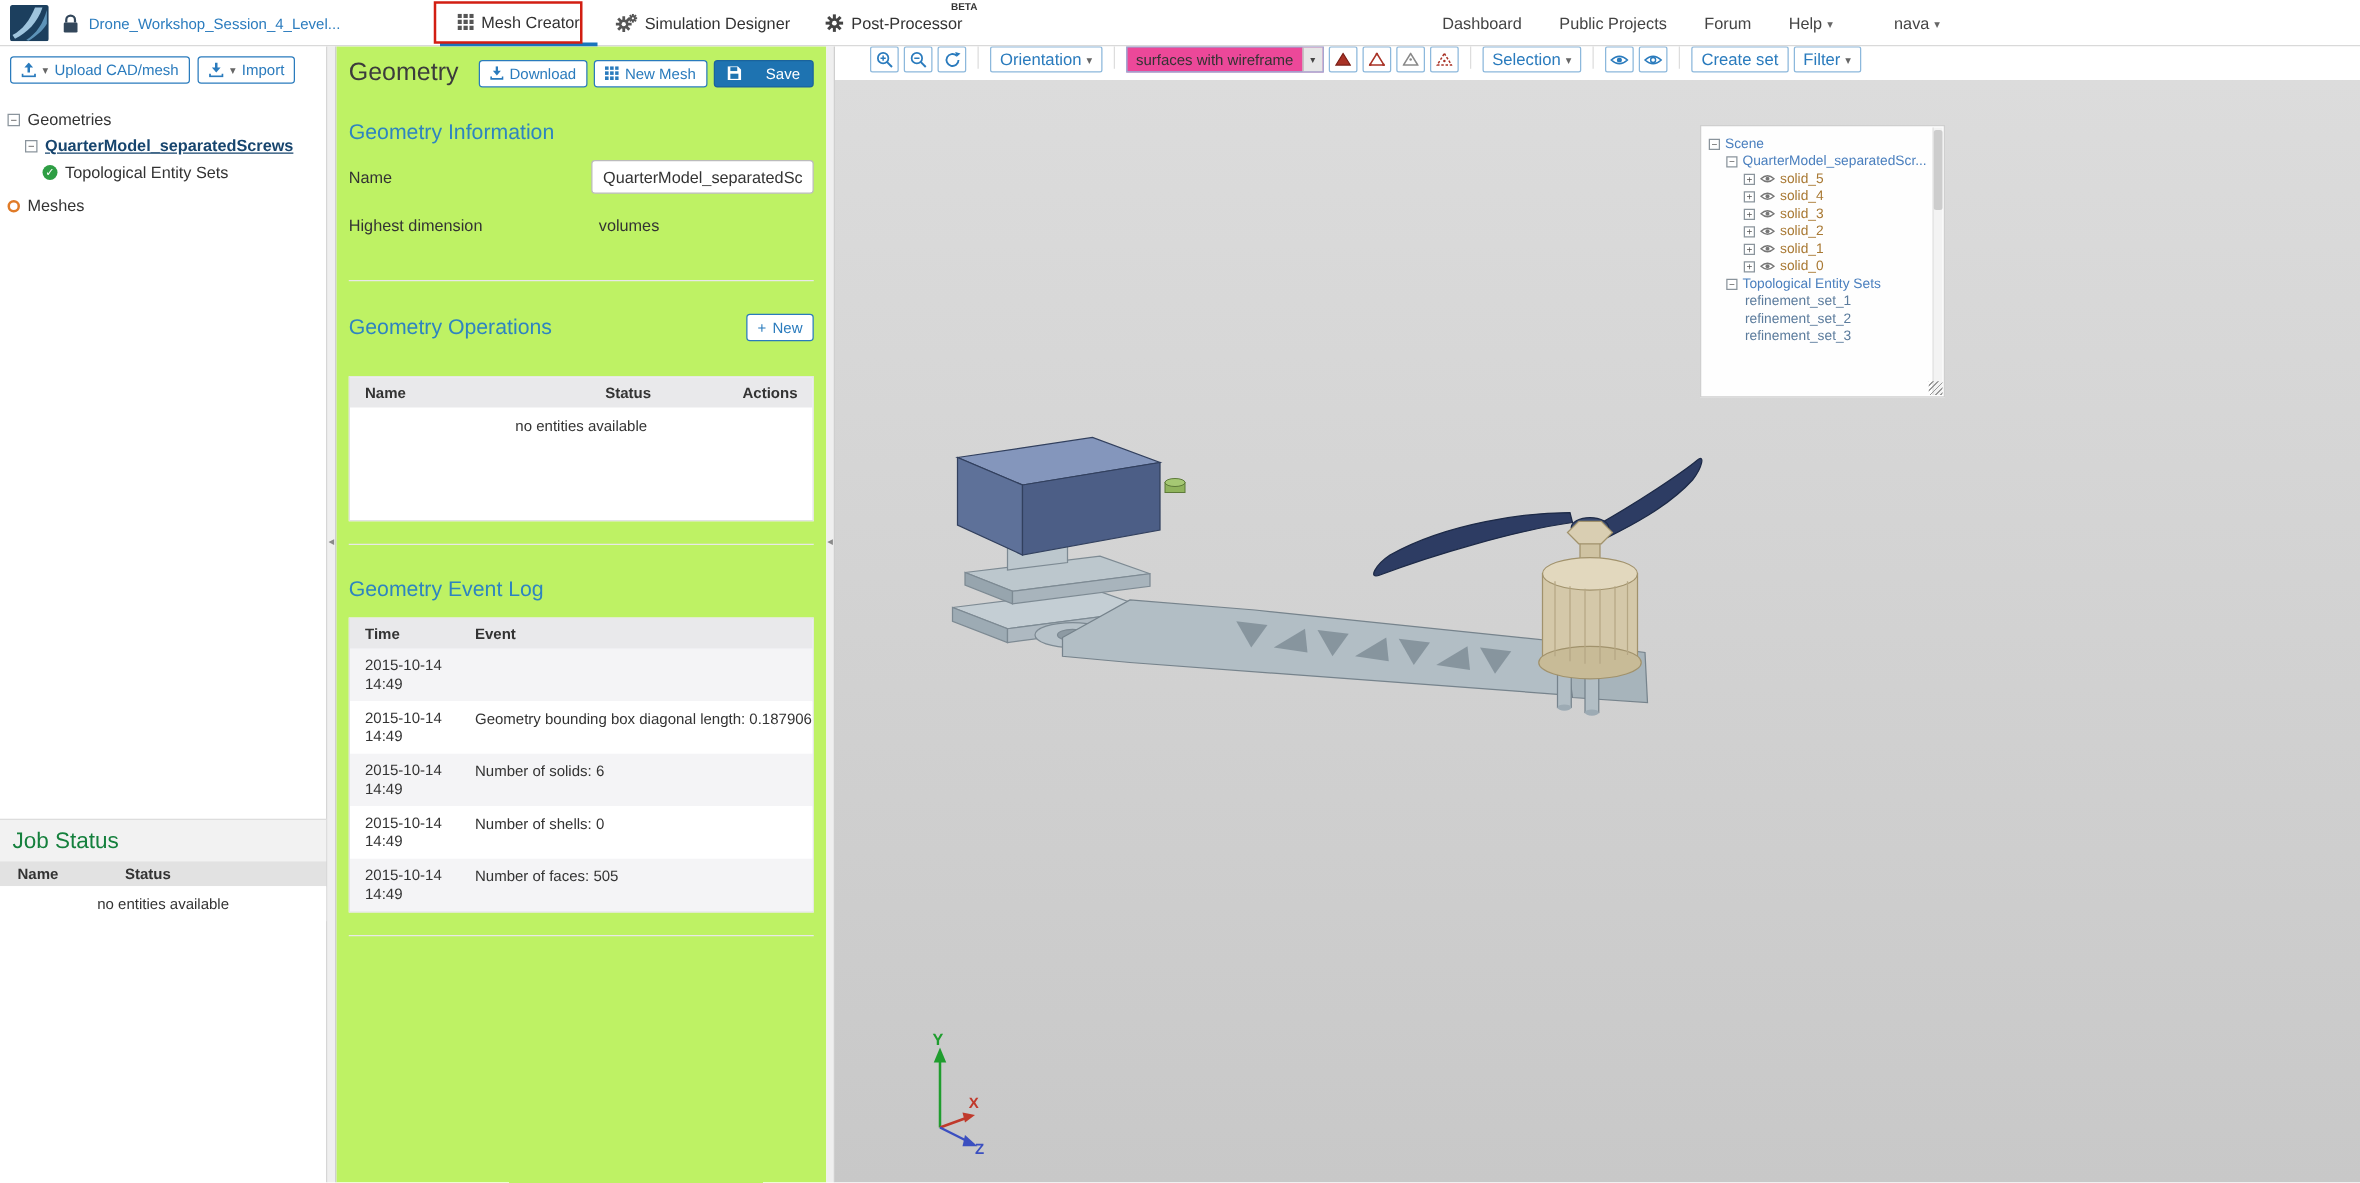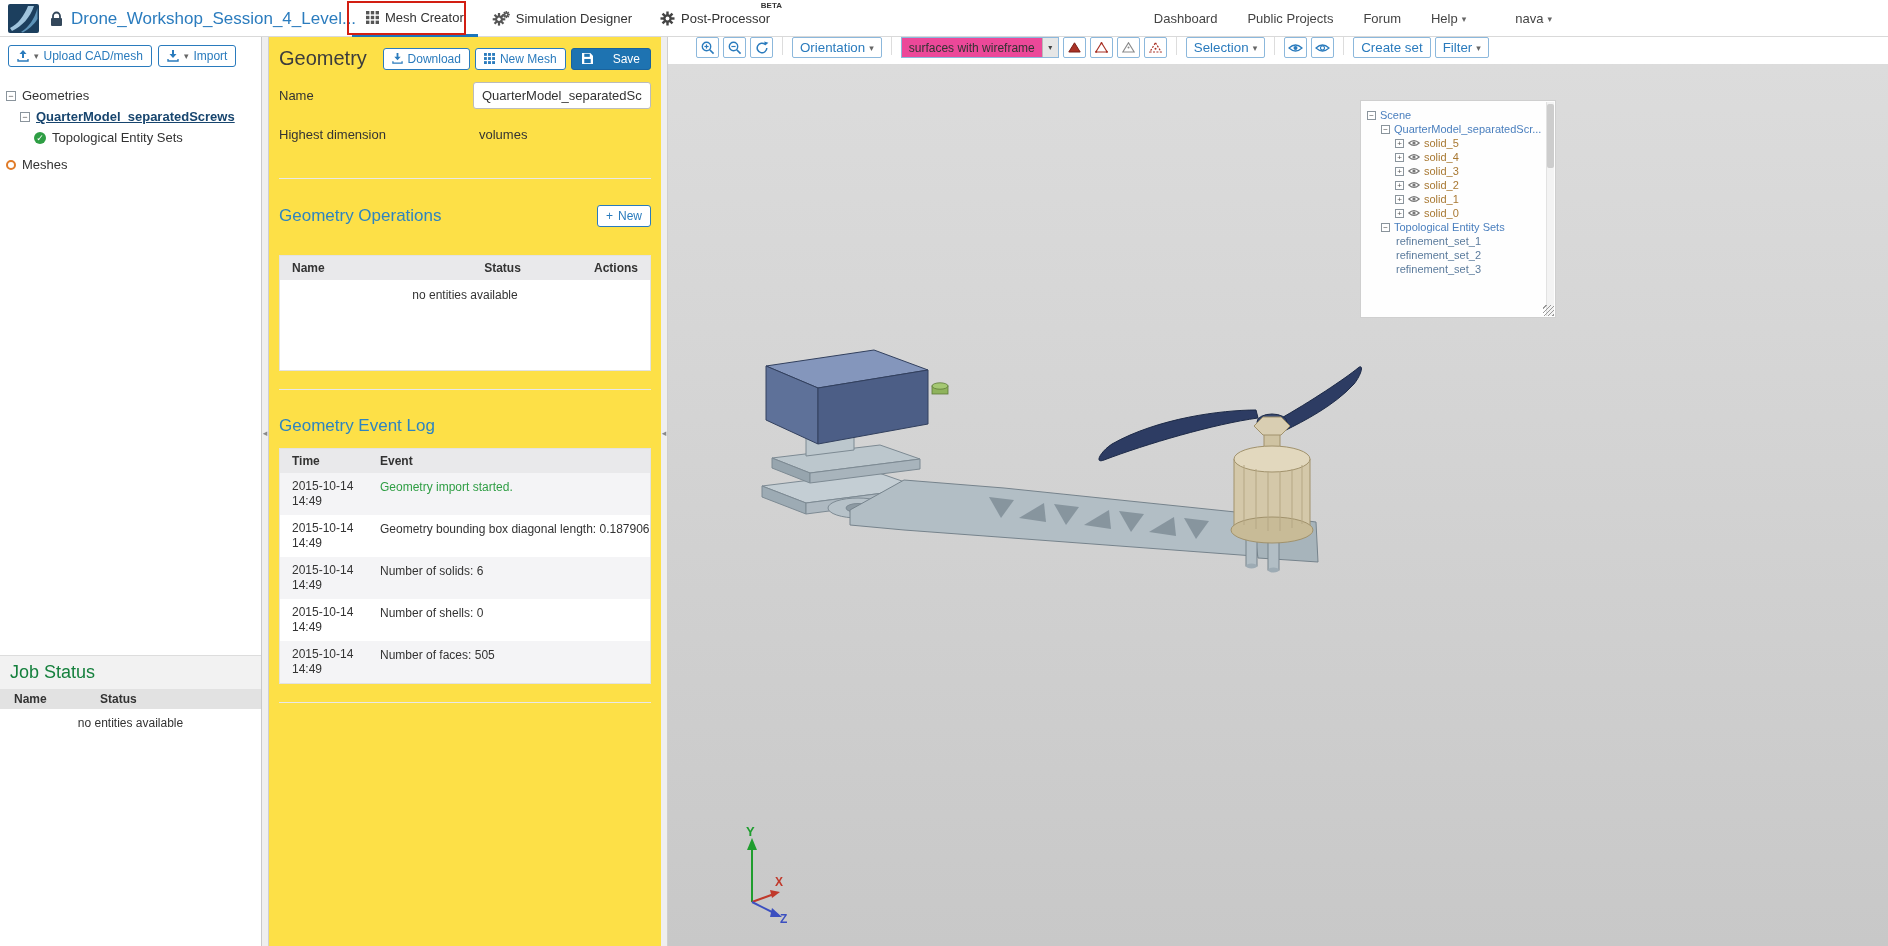--- a/index.html
+++ b/index.html
@@ -3,21 +3,21 @@
 <meta charset="utf-8">
 <style>
 *{box-sizing:border-box;margin:0;padding:0}
 html,body{width:1888px;height:946px;font-family:"Liberation Sans",sans-serif;background:#fff;overflow:hidden}
 .app{position:relative;width:1888px;height:946px}
 
 
 .topbar{position:absolute;top:0;left:0;right:0;height:37px;background:#fff;border-bottom:1px solid #d9d9d9;z-index:30}
 .logo{position:absolute;left:8px;top:4px;width:31px;height:29px}
 .proj{position:absolute;left:50px;top:0;height:37px;display:flex;align-items:center;gap:8px}
-.proj-title{color:#2b7cbe;font-size:17px;cursor:pointer}
+.proj-title{color:#2b7cbe;font-size:12px;cursor:pointer}
 .tabs{position:absolute;left:352px;top:0;height:37px;display:flex}
 .tab{display:flex;align-items:center;gap:6px;padding:0 14px;font-size:13px;color:#333;position:relative;cursor:pointer}
 .tab.active{border-bottom:3px solid #1b75bb}
 .tab .beta{position:absolute;top:1px;right:2px;font-size:8px;font-weight:bold;color:#333}
 .redbox{position:absolute;left:347px;top:1px;width:119px;height:34px;border:2px solid #d21e12;pointer-events:none;z-index:40}
 .topnav{position:absolute;right:336px;top:0;height:37px;display:flex;align-items:center;gap:30px;font-size:13px;color:#444}
 .topnav .item{cursor:pointer;display:flex;align-items:center;gap:4px}
 .topnav .user{margin-left:19px}
 .caret{font-size:9px;color:#666}
 
@@ -42,21 +42,21 @@
 .js-head .c1{width:100px;padding-left:14px}
 .js-empty{font-size:12px;color:#333;text-align:center;padding:7px 0;background:#fff}
 
 
 .gutter{position:absolute;top:37px;bottom:0;width:7px;background:#efefef;border-right:1px solid #cfcfcf;z-index:10}
 .gutter1{left:262px}
 .gutter2{left:661px}
 .gutter .handle{position:absolute;top:391px;left:-1px;width:8px;text-align:center;color:#8a8a8a;font-size:9px;cursor:pointer}
 
 
-.panel{position:absolute;left:269px;top:37px;width:392px;bottom:0;background:#fde047;padding:0 10px;overflow:hidden}
+.panel{position:absolute;left:269px;top:37px;width:392px;bottom:0;background:#bef264;padding:0 10px;overflow:hidden}
 .panel-head{display:flex;align-items:center;margin-top:10px}
 .panel-title{font-size:20px;color:#3c3c3c;font-weight:400}
 .panel-actions{margin-left:auto;display:flex;gap:5px}
 .section{border-bottom:1px solid #e8e8e8;padding-bottom:18px}
 .section-h{color:#2e84c0;font-size:17px;font-weight:400;margin:26px 0 12px}
 .sec-head-row{display:flex;align-items:center;margin:26px 0 28px}
 .sec-head-row .section-h{margin:0}
 .sec-head-row .btn-o{margin-left:auto}
 .form-row{display:flex;align-items:center;margin:12px 0;font-size:13px;color:#333;min-height:27px}
 .form-label{width:200px}
@@ -283,20 +283,21 @@
               <path d="M0 0 H9 L12 3 V12 H0 Z" fill="#fff"></path>
               <rect x="2.5" y="0.8" width="6" height="3.4" fill="#1e73b1"></rect>
               <rect x="2.5" y="6.5" width="7" height="4.5" fill="#1e73b1"></rect>
             </svg>
           <span>Save</span>
         </button>
       </span>
     </div>
 
     <div class="section">
+      <div class="section-h">Geometry Information</div>
       <div class="form-row">
         <span class="form-label">Name</span>
         <input class="input" value="QuarterModel_separatedScrews" style="">
       </div>
       <div class="form-row">
         <span class="form-label">Highest dimension</span>
         <span>volumes</span>
       </div>
     </div>
 
@@ -323,21 +324,20 @@
       <div class="tbl">
         <div class="tbl-head">
           <span class="log-c1">Time</span>
           <span class="log-c2">Event</span>
         </div>
         <div class="log-row">
           <span class="log-c1 log-time">
               <span>2015-10-14</span>
               <span>14:49</span>
             </span>
-          <span class="log-event green">Geometry import started.</span>
         </div>
         <div class="log-row">
           <span class="log-c1 log-time">
               <span>2015-10-14</span>
               <span>14:49</span>
             </span>
           <span class="log-event">Geometry bounding box diagonal length: 0.187906</span>
         </div>
         <div class="log-row">
           <span class="log-c1 log-time">

